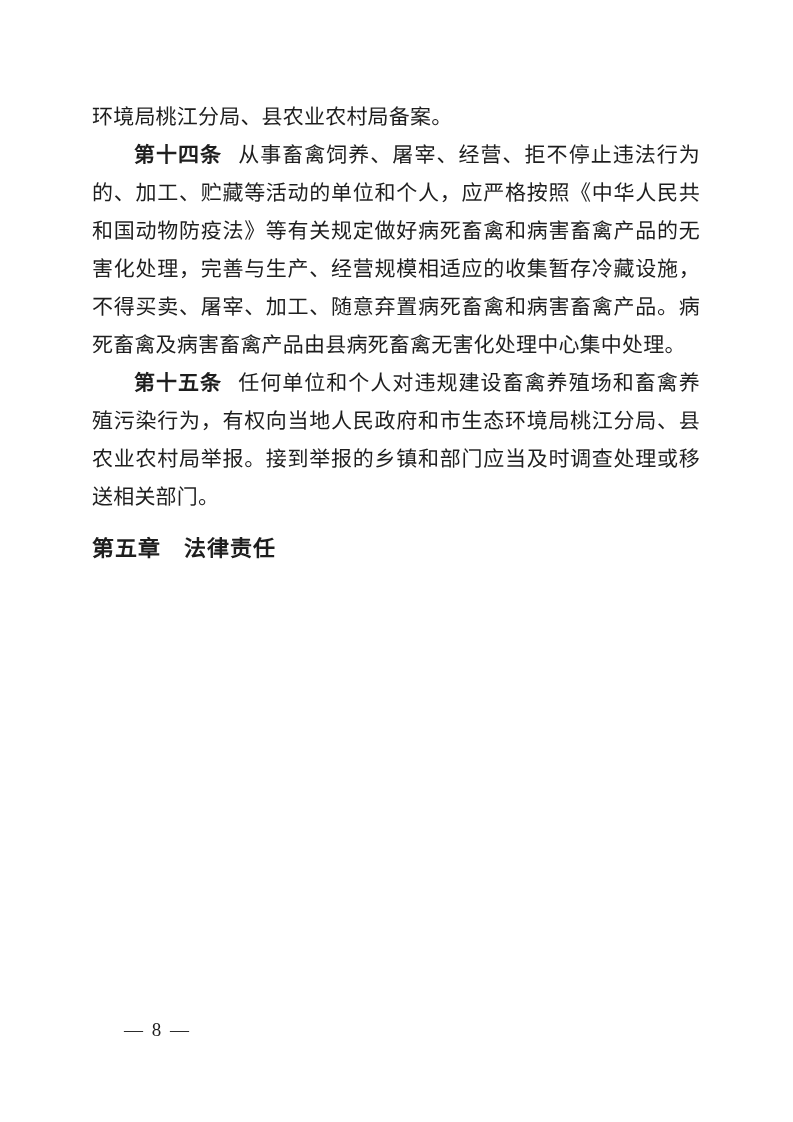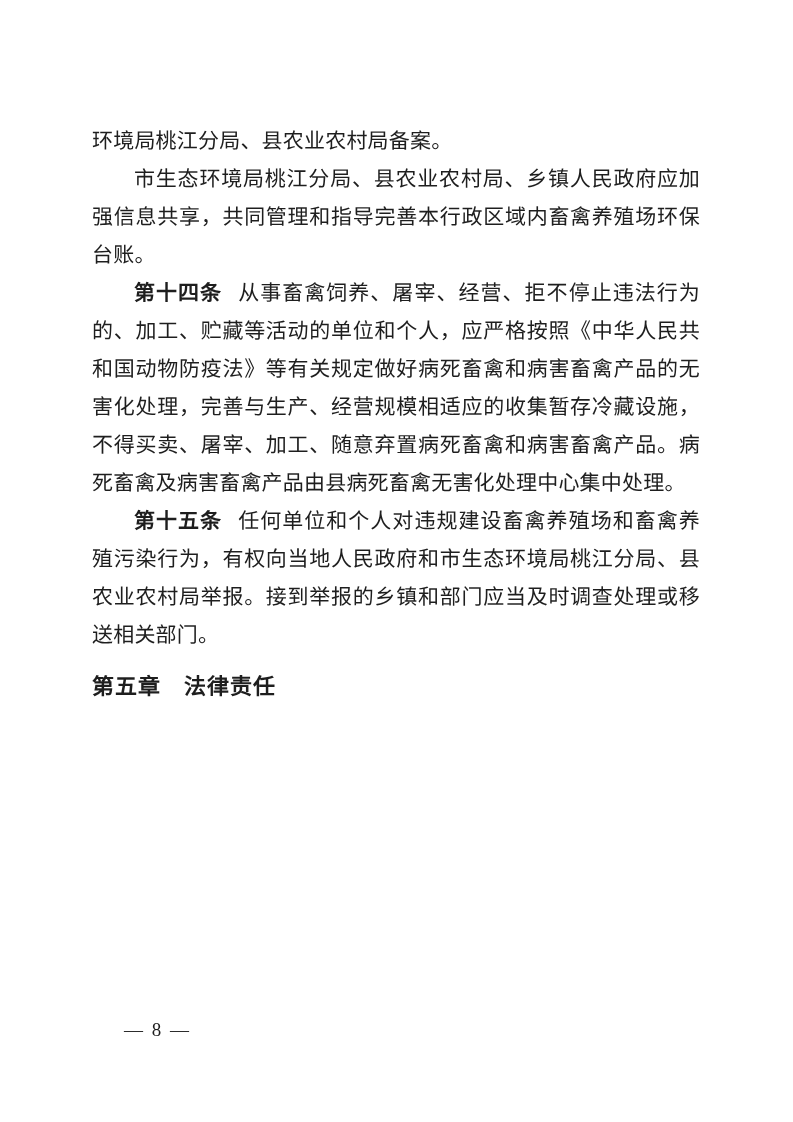--- a/index.html
+++ b/index.html
@@ -13,21 +13,21 @@
     height: 1122px;
     margin: 0 auto;
     background: #ffffff;
     overflow: hidden;
     font-family: "Liberation Serif", "DejaVu Serif", serif;
     color: #1e1e1e;
   }
   .doc-body {
     position: absolute;
     left: 92px;
-    top: 122px;
+    top: 98px;
     width: 608px;
   }
   .para {
     margin: 0;
     font-size: 21px;
     line-height: 38px;
     text-align: justify;
     text-justify: inter-character;
     letter-spacing: 0.2px;
   }
@@ -57,21 +57,20 @@
     letter-spacing: 2px;
     color: #1e1e1e;
   }
 </style>
 </head>
 <body>
 
 <div class="page">
   <main class="doc-body">
       <p class="para"><span>环境局桃江分局、县农业农村局备案。</span></p>
-      <p class="para indent"><span>市生态环境局桃江分局、县农业农村局、乡镇人民政府应加强信息共享，共同管理和指导完善本行政区域内畜禽养殖场环保台账。</span></p>
       <p class="para indent"><span class="article-label">第十四条</span><span>从事畜禽饲养、屠宰、经营、拒不停止违法行为的、加工、贮藏等活动的单位和个人，应严格按照《中华人民共和国动物防疫法》等有关规定做好病死畜禽和病害畜禽产品的无害化处理，完善与生产、经营规模相适应的收集暂存冷藏设施，不得买卖、屠宰、加工、随意弃置病死畜禽和病害畜禽产品。病死畜禽及病害畜禽产品由县病死畜禽无害化处理中心集中处理。</span></p>
       <p class="para indent"><span class="article-label">第十五条</span><span>任何单位和个人对违规建设畜禽养殖场和畜禽养殖污染行为，有权向当地人民政府和市生态环境局桃江分局、县农业农村局举报。接到举报的乡镇和部门应当及时调查处理或移送相关部门。</span></p>
       <h2 class="chapter-heading">第五章　法律责任</h2>
     </main>
   <div class="page-footer">
     <span>— 8 —</span>
   </div>
 </div>
 
 </body></html>

